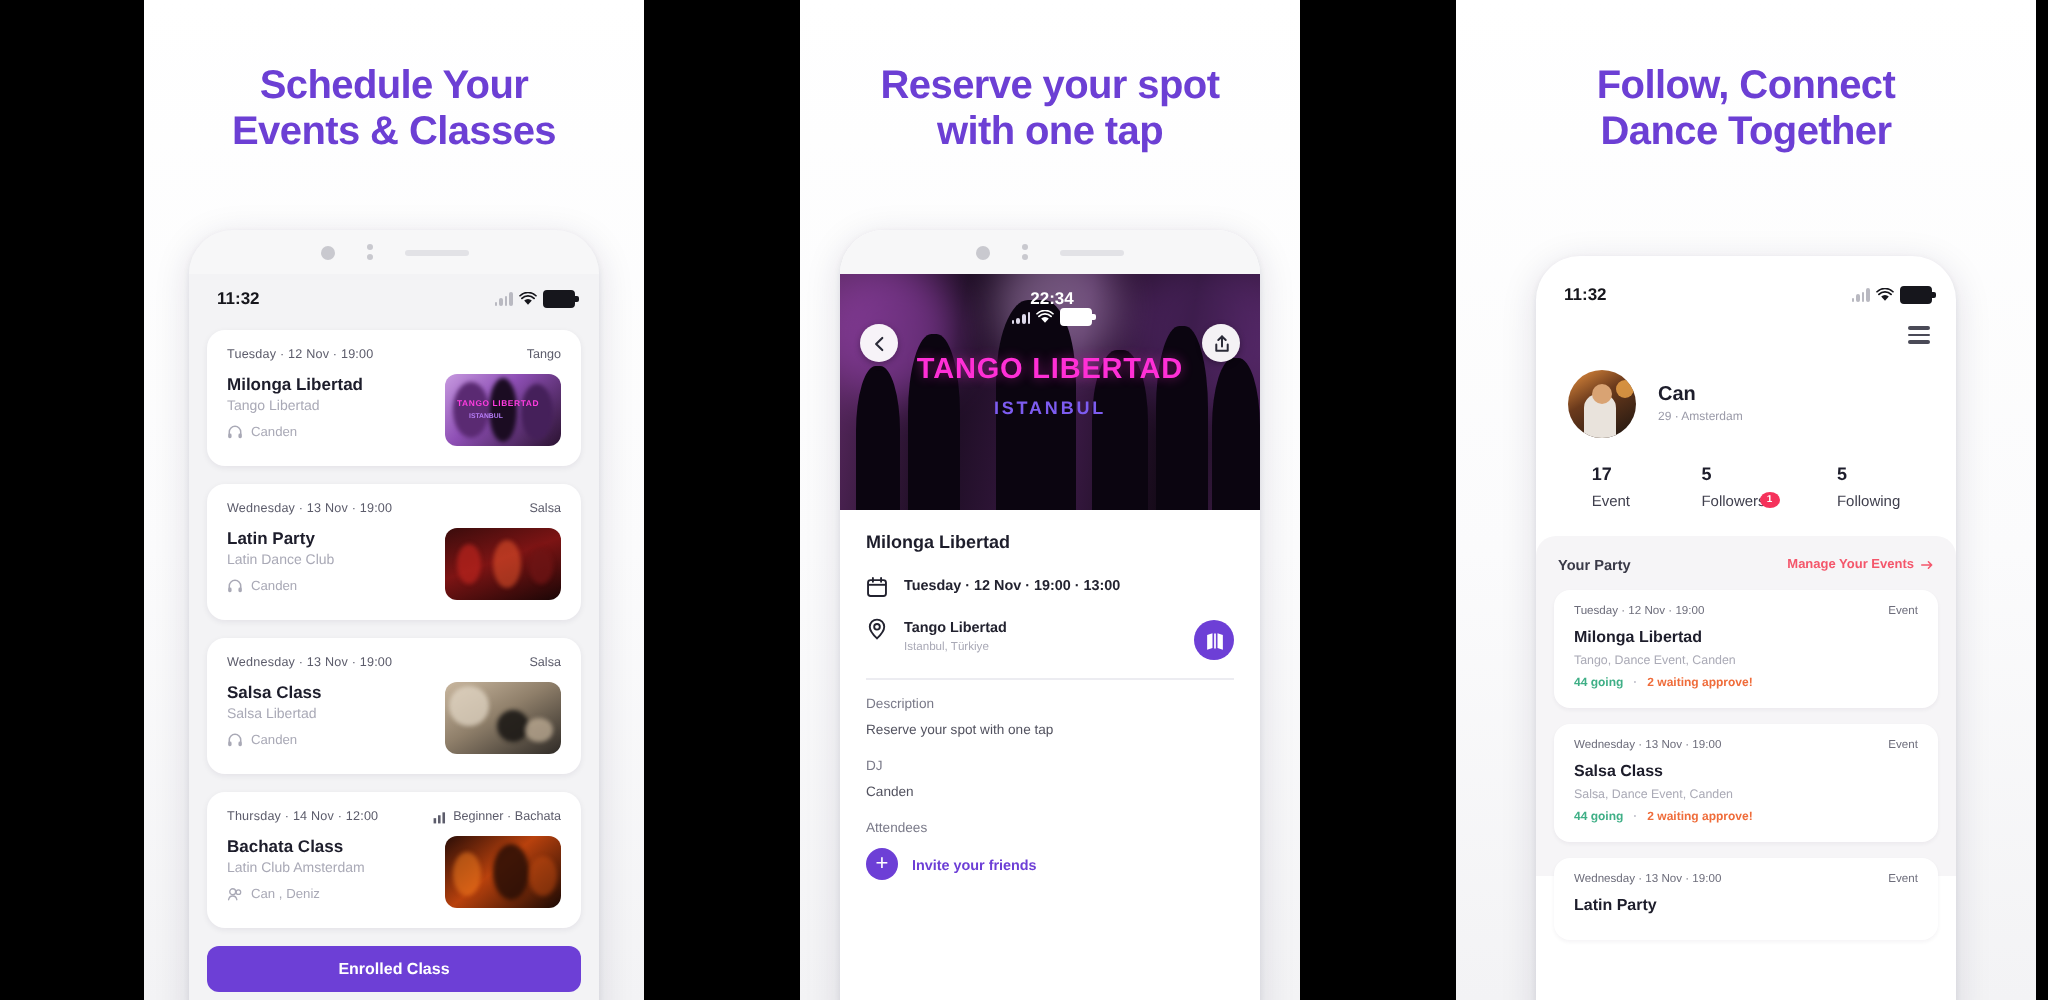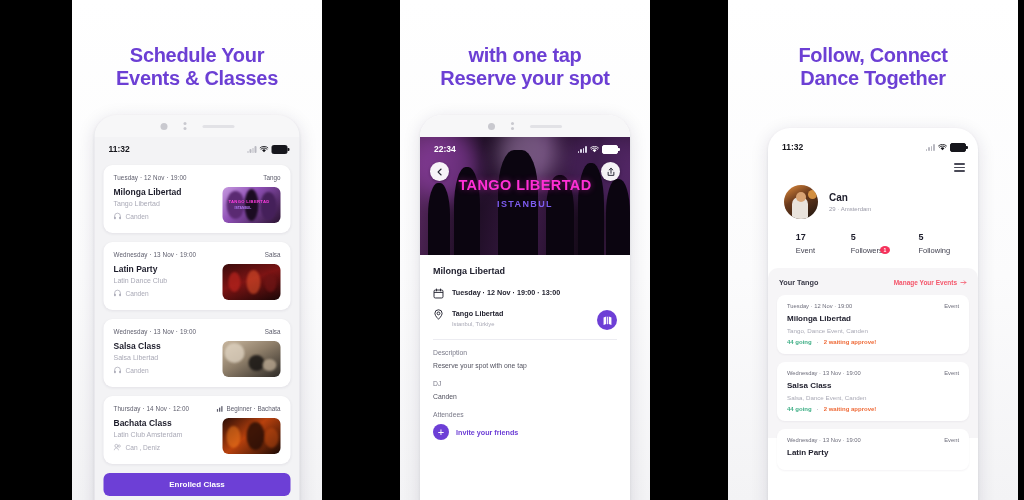--- a/index.html
+++ b/index.html
@@ -12,21 +12,21 @@
     position:relative;height:500px;overflow:hidden;
     background:linear-gradient(180deg,#ffffff 0%,#fbfbfc 55%,#f3f3f5 100%);
   }
   .panel.p1{width:250px;margin-left:72px;}
   .panel.p2{width:250px;margin-left:78px;}
   .panel.p3{width:290px;margin-left:78px;}
 
   .headline{
     text-align:center;color:#6c3fd4;font-weight:700;
     font-size:20px;line-height:23px;letter-spacing:-0.3px;
-    padding-top:44px;
+    padding-top:32px;
   }
   .headline span{display:block;}
 
   
   .phone{
     position:absolute;left:50%;transform:translateX(-50%);
     background:#fff;border-radius:22px 22px 0 0;
     box-shadow:0 4px 18px rgba(30,20,60,.13),0 1px 3px rgba(30,20,60,.08);
     overflow:hidden;
   }
@@ -41,21 +41,21 @@
   .notch .cam{width:7px;height:7px;border-radius:50%;background:#c9c9cf;}
   .notch .sens{display:flex;flex-direction:column;gap:2px;}
   .notch .sens i{width:3px;height:3px;border-radius:50%;background:#c9c9cf;display:block;}
   .notch .spk{width:32px;height:3px;border-radius:2px;background:#e2e2e6;}
 
   
   .statusbar{
     display:flex;align-items:center;justify-content:space-between;
     padding:7px 12px 5px 14px;font-size:8.5px;font-weight:700;color:#16161c;
   }
-  .statusbar.light{color:#fff;}
+  .statusbar.light{color:#fff;flex-direction:column;}
   .sb-right{display:flex;align-items:center;gap:3px;}
   .sig{display:flex;align-items:flex-end;gap:1px;height:7px;}
   .sig i{width:1.6px;background:#b9b9c1;display:block;border-radius:1px;}
   .sig i:nth-child(1){height:2px}.sig i:nth-child(2){height:3.5px}
   .sig i:nth-child(3){height:5px}.sig i:nth-child(4){height:6.5px}
   .statusbar.light .sig i{background:#ded9ea;}
   .wifi{width:9px;height:7px;}
   .batt{width:14px;height:7px;border:1px solid #16161c;border-radius:2px;position:relative;background:#16161c;}
   .batt:after{content:"";position:absolute;right:-2.5px;top:2px;width:1.5px;height:3px;background:#16161c;border-radius:0 1px 1px 0;}
   .statusbar.light .batt{border-color:#fff;background:#fff;}
@@ -323,22 +323,22 @@
           </div>
         </div>
 
       </div>
       <div class="enrolled">Enrolled Class</div>
     </div>
   </div>
 
   <div class="panel p2">
     <div class="headline">
+      <span>Reserve your spot</span>
       <span>with one tap</span>
-      <span>Reserve your spot</span>
     </div>
 
     <div class="phone shell2">
       <div class="notch">
         <span class="cam"></span>
         <span class="sens">
             <i></i>
             <i></i>
           </span>
         <span class="spk"></span>
@@ -491,21 +491,21 @@
           <span class="badge">1</span>
         </div>
         <div class="stat">
           <div class="stat-n">5</div>
           <div class="stat-l">Following</div>
         </div>
       </div>
 
       <div class="events-wrap">
         <div class="ev-head">
-          <span class="ev-head-t">Your Tango</span>
+          <span class="ev-head-t">Your Party</span>
           <span class="ev-head-a">
             <span>Manage Your Events</span>
             <svg width="7" height="7" viewBox="0 0 12 12">
                 <path d="M1.5 6h8.5M7.2 3.2 10 6l-2.8 2.8" stroke="#f4566b" stroke-width="1.3" fill="none" stroke-linecap="round" stroke-linejoin="round"></path>
               </svg>
           </span>
         </div>
 
         <div class="ycard">
           <div class="yc-top">

